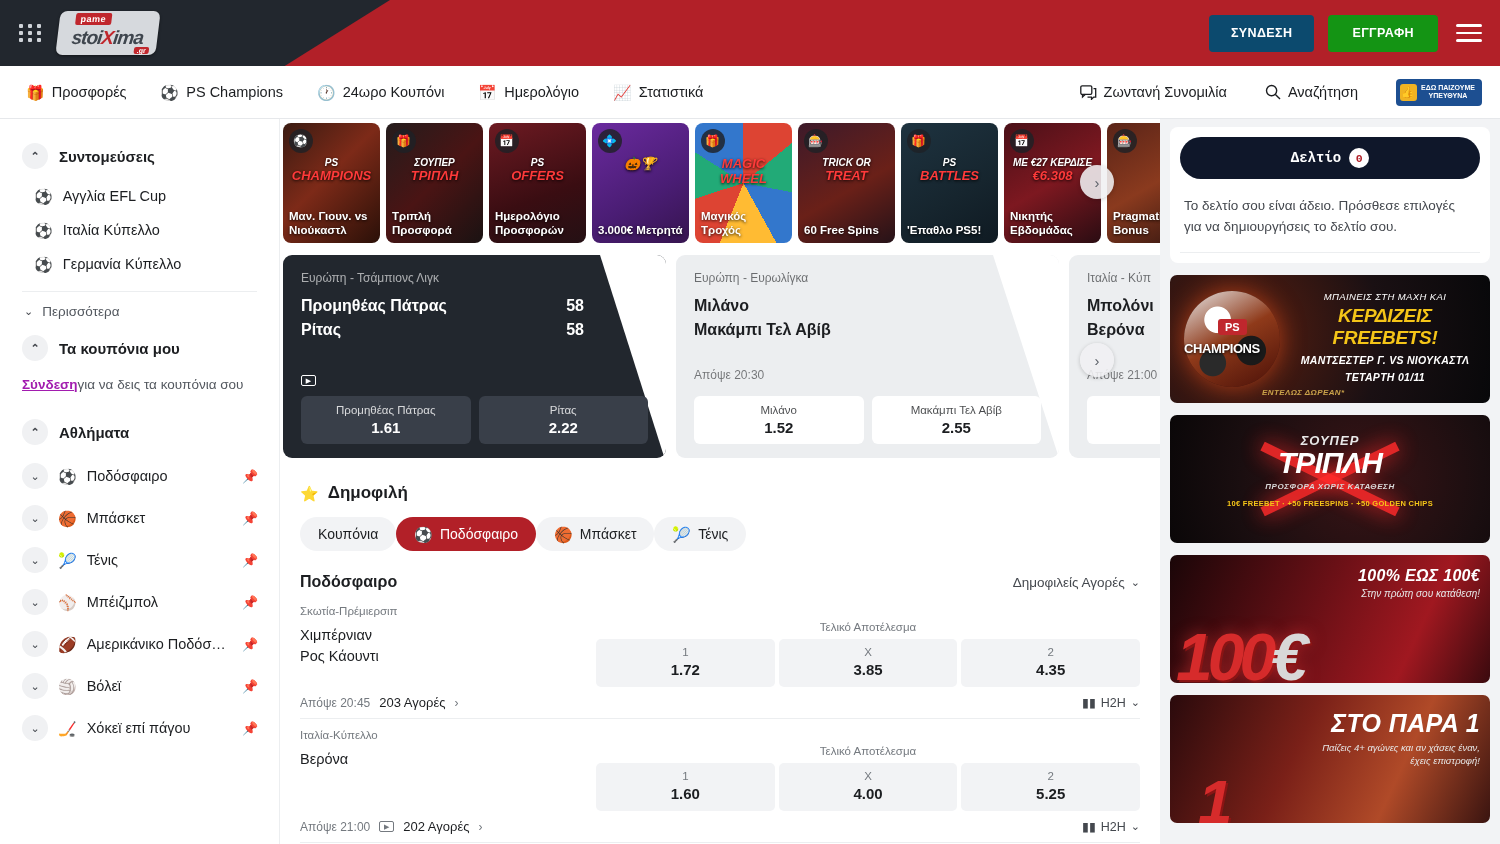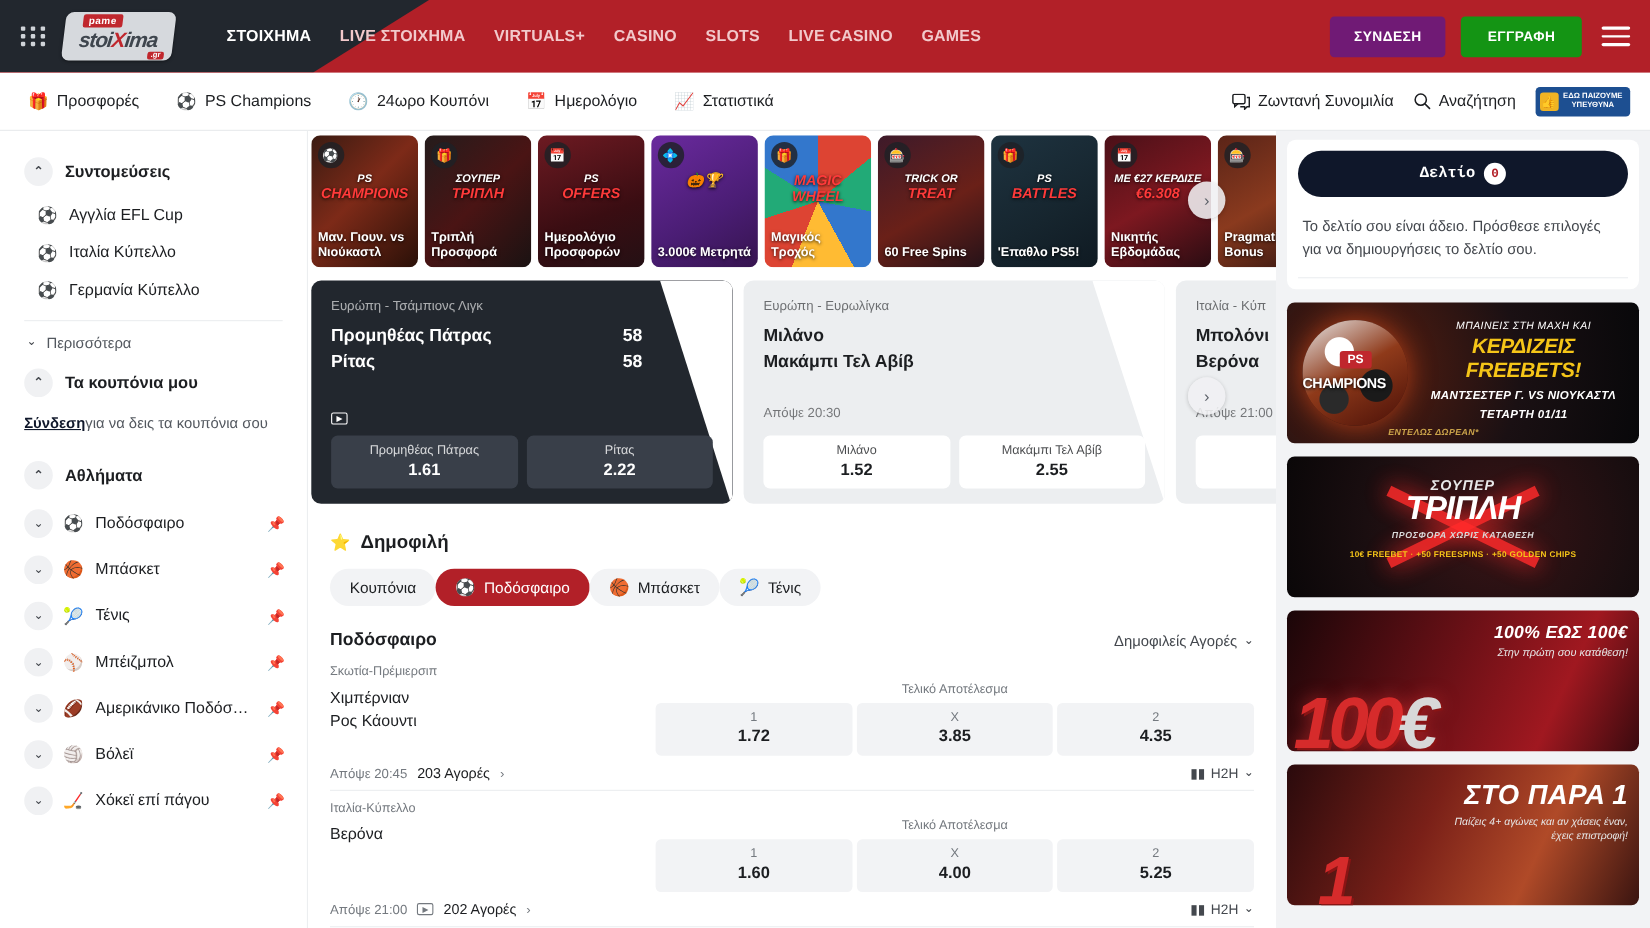--- a/index.html
+++ b/index.html
@@ -48,40 +48,40 @@
     font-size: 7px; padding: 0 3px; border-radius: 2px; font-weight: bold;
   }
   .mainnav { position: relative; z-index: 3; display: flex; align-items: center; margin-left: 46px; gap: 26px; }
   .mainnav a {
     color: #f2c9cb; font-size: 14.5px; font-weight: bold; letter-spacing: .2px;
     text-decoration: none; white-space: nowrap;
   }
   .mainnav a.active { color: #fff; }
   .topbar-right { position: relative; z-index: 3; margin-left: auto; display: flex; align-items: center; gap: 14px; padding-right: 18px; }
   .btn-login {
-    background: #701a75; color: #fff; border: none; border-radius: 4px;
+    background: #0c4a6e; color: #fff; border: none; border-radius: 4px;
     padding: 0 22px; height: 37px; font-size: 12.5px; font-weight: bold;
     letter-spacing: .4px; cursor: pointer; font-family: inherit;
   }
   .btn-register {
     background: #149414; color: #fff; border: none; border-radius: 4px;
     padding: 0 24px; height: 37px; font-size: 12.5px; font-weight: bold;
     letter-spacing: .4px; cursor: pointer; font-family: inherit;
   }
   .burger { width: 26px; display: flex; flex-direction: column; gap: 5px; cursor: pointer; margin-left: 4px; }
   .burger i { height: 2.5px; background: #fff; border-radius: 2px; display: block; }
 
   
   .subnav {
     height: 53px; background: #fff; border-bottom: 1px solid #e6e8eb;
     display: flex; align-items: center; padding: 0 18px;
   }
   .subnav-left { display: flex; align-items: center; gap: 34px; margin-left: 8px; }
   .subnav-item { display: flex; align-items: center; gap: 7px; font-size: 14.5px; color: #1c1e21; cursor: pointer; white-space: nowrap; }
-  .subnav-right { margin-left: auto; display: flex; align-items: center; gap: 18px; }
+  .subnav-right { margin-left: auto; display: flex; align-items: center; gap: 38px; }
   .emoji { font-size: 15px; line-height: 1; }
   .resp-badge {
     display: flex; align-items: center; background: #1d4f91; border-radius: 4px;
     height: 27px; padding: 0 7px 0 4px; gap: 4px; cursor: pointer;
   }
   .resp-badge .thumb {
     background: #f0b323; color: #1d4f91; border-radius: 3px; font-size: 11px;
     width: 17px; height: 17px; display: flex; align-items: center; justify-content: center;
   }
   .resp-badge .rtxt { color: #fff; font-size: 7px; font-weight: bold; line-height: 1.15; text-align: center; }
@@ -103,21 +103,21 @@
     display: flex; align-items: center; justify-content: center; flex: 0 0 26px;
   }
   .chev { font-size: 11px; color: #44484e; line-height: 1; }
   .side-link {
     display: flex; align-items: center; gap: 10px; padding: 9px 20px 9px 34px;
     font-size: 14.5px; color: #1c1e21; cursor: pointer;
   }
   .side-div { height: 1px; background: #eceef0; margin: 10px 22px 6px 22px; }
   .side-more { display: flex; align-items: center; gap: 9px; padding: 6px 20px 6px 24px; font-size: 13.5px; color: #53585f; cursor: pointer; }
   .side-note { padding: 4px 22px 14px 22px; font-size: 13.5px; color: #53585f; line-height: 1.5; }
-  .side-note a { color: #0f172a; font-weight: bold; }
+  .side-note a { color: #a21caf; font-weight: bold; }
   .sport-row {
     display: flex; align-items: center; gap: 10px; padding: 8px 20px 8px 22px;
     font-size: 14.5px; cursor: pointer;
   }
   .sport-row .label { flex: 1; overflow: hidden; text-overflow: ellipsis; white-space: nowrap; }
   .pin { color: #b9bec5; font-size: 13px; }
 
   
   .center { flex: 1; min-width: 0; background: #fff; overflow: hidden; position: relative; }
 
@@ -287,29 +287,20 @@
   </div>
 
   <div class="logo">
     <div class="logo-shape">
       <span class="logo-pame">pame</span>
       <span class="logo-main">stoi<span class="x">X</span>ima</span>
       <span class="logo-gr">.gr</span>
     </div>
   </div>
 
-  <nav class="mainnav">
-    <a class="active" href="#">ΣΤΟΙΧΗΜΑ</a>
-    <a href="#">LIVE ΣΤΟΙΧΗΜΑ</a>
-    <a href="#">VIRTUALS+</a>
-    <a href="#">CASINO</a>
-    <a href="#">SLOTS</a>
-    <a href="#">LIVE CASINO</a>
-    <a href="#">GAMES</a>
-  </nav>
 
   <div class="topbar-right">
     <button class="btn-login">ΣΥΝΔΕΣΗ</button>
     <button class="btn-register">ΕΓΓΡΑΦΗ</button>
     <div class="burger">
         <i></i>
         <i></i>
         <i></i>
       </div>
   </div>

